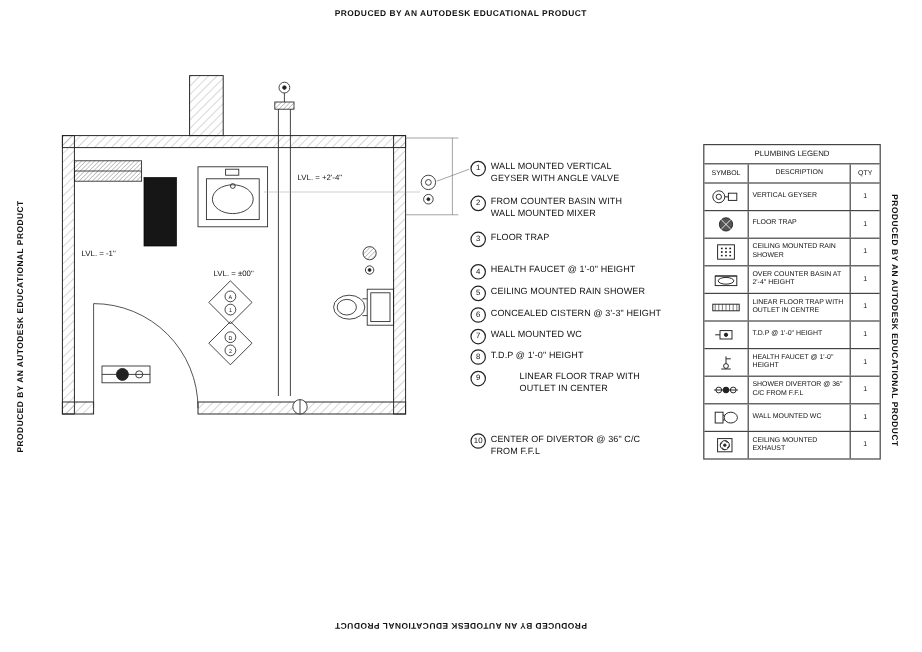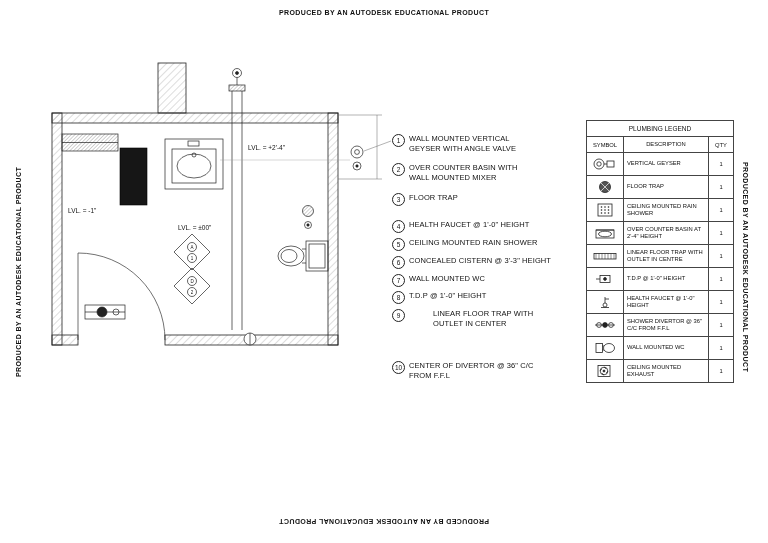--- a/index.html
+++ b/index.html
@@ -160,21 +160,21 @@
       </g>
     </svg>
   </div>
 
   <div class="ann" style="left:392px;top:134px;width:150px;">
     <span class="num">1</span>
     <span class="txt" style="width:138px;">WALL MOUNTED VERTICAL GEYSER WITH ANGLE VALVE</span>
   </div>
   <div class="ann" style="left:392px;top:163px;width:130px;">
     <span class="num">2</span>
-    <span class="txt" style="width:112px;">OVER COUNTER BASIN WITH WALL MOUNTED MIXER</span>
+    <span class="txt" style="width:112px;">FROM COUNTER BASIN WITH WALL MOUNTED MIXER</span>
   </div>
   <div class="ann" style="left:392px;top:193px;width:200px;">
     <span class="num">3</span>
     <span class="txt">FLOOR TRAP</span>
   </div>
   <div class="ann" style="left:392px;top:220px;width:200px;">
     <span class="num">4</span>
     <span class="txt">HEALTH FAUCET @ 1'-0" HEIGHT</span>
   </div>
   <div class="ann" style="left:392px;top:238px;width:200px;">

